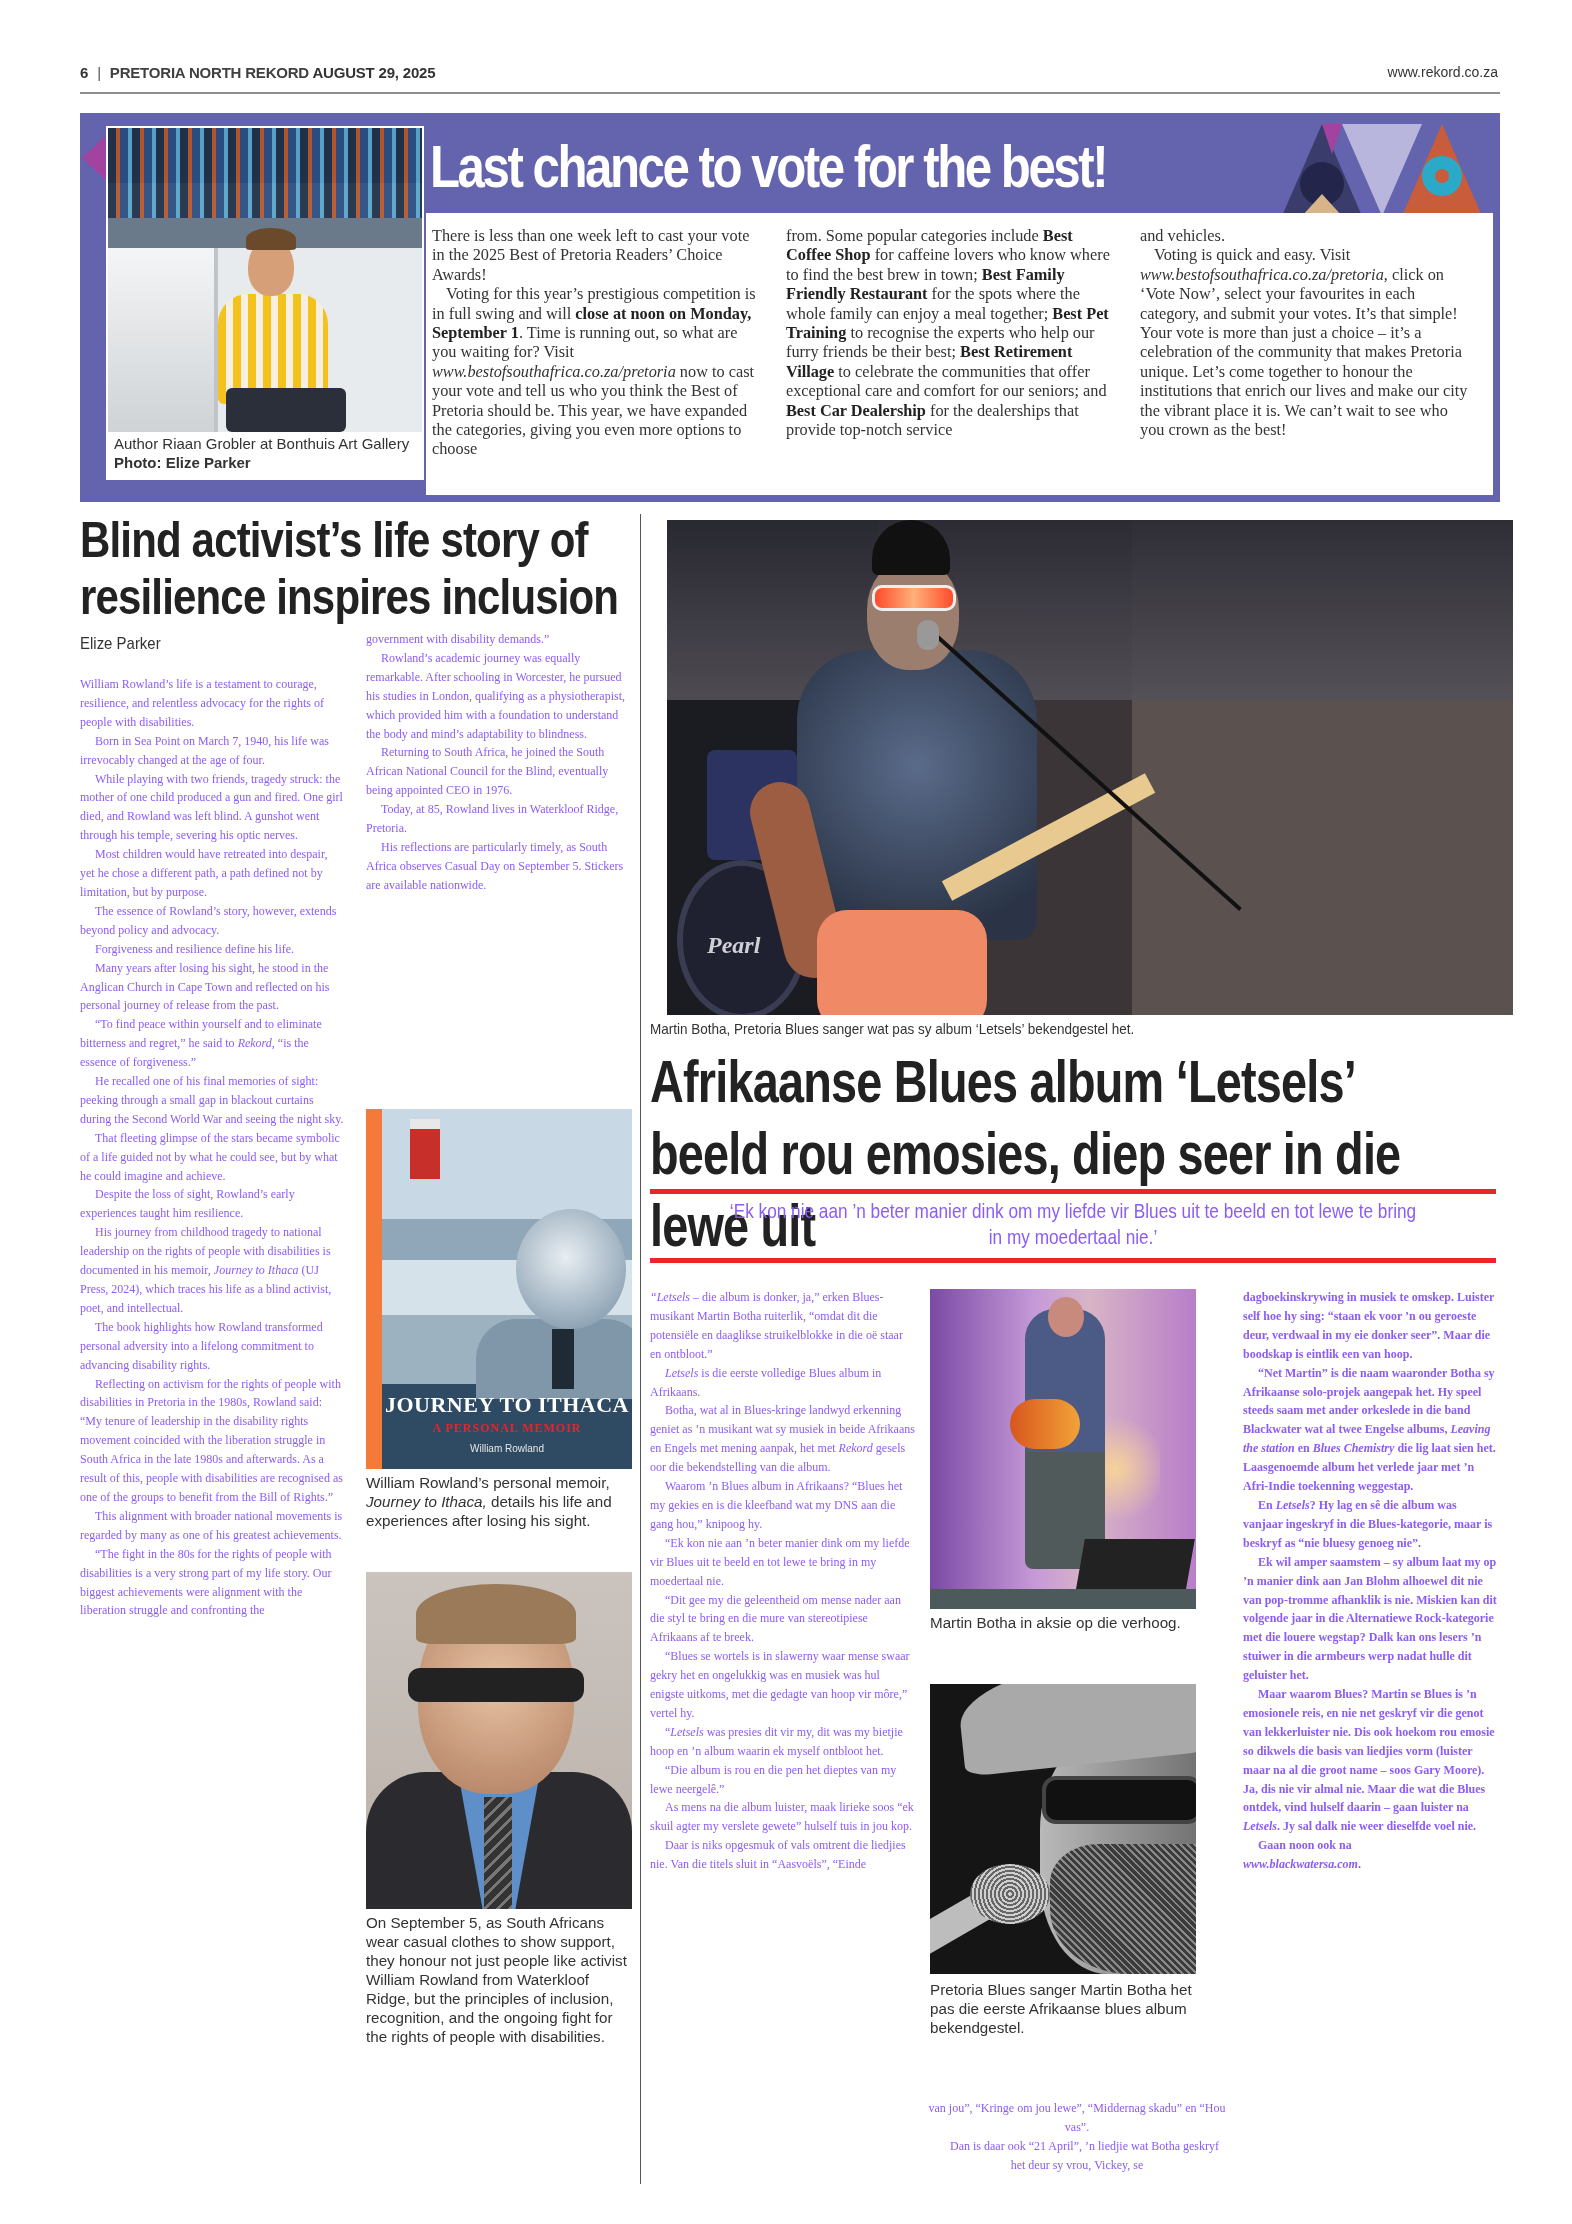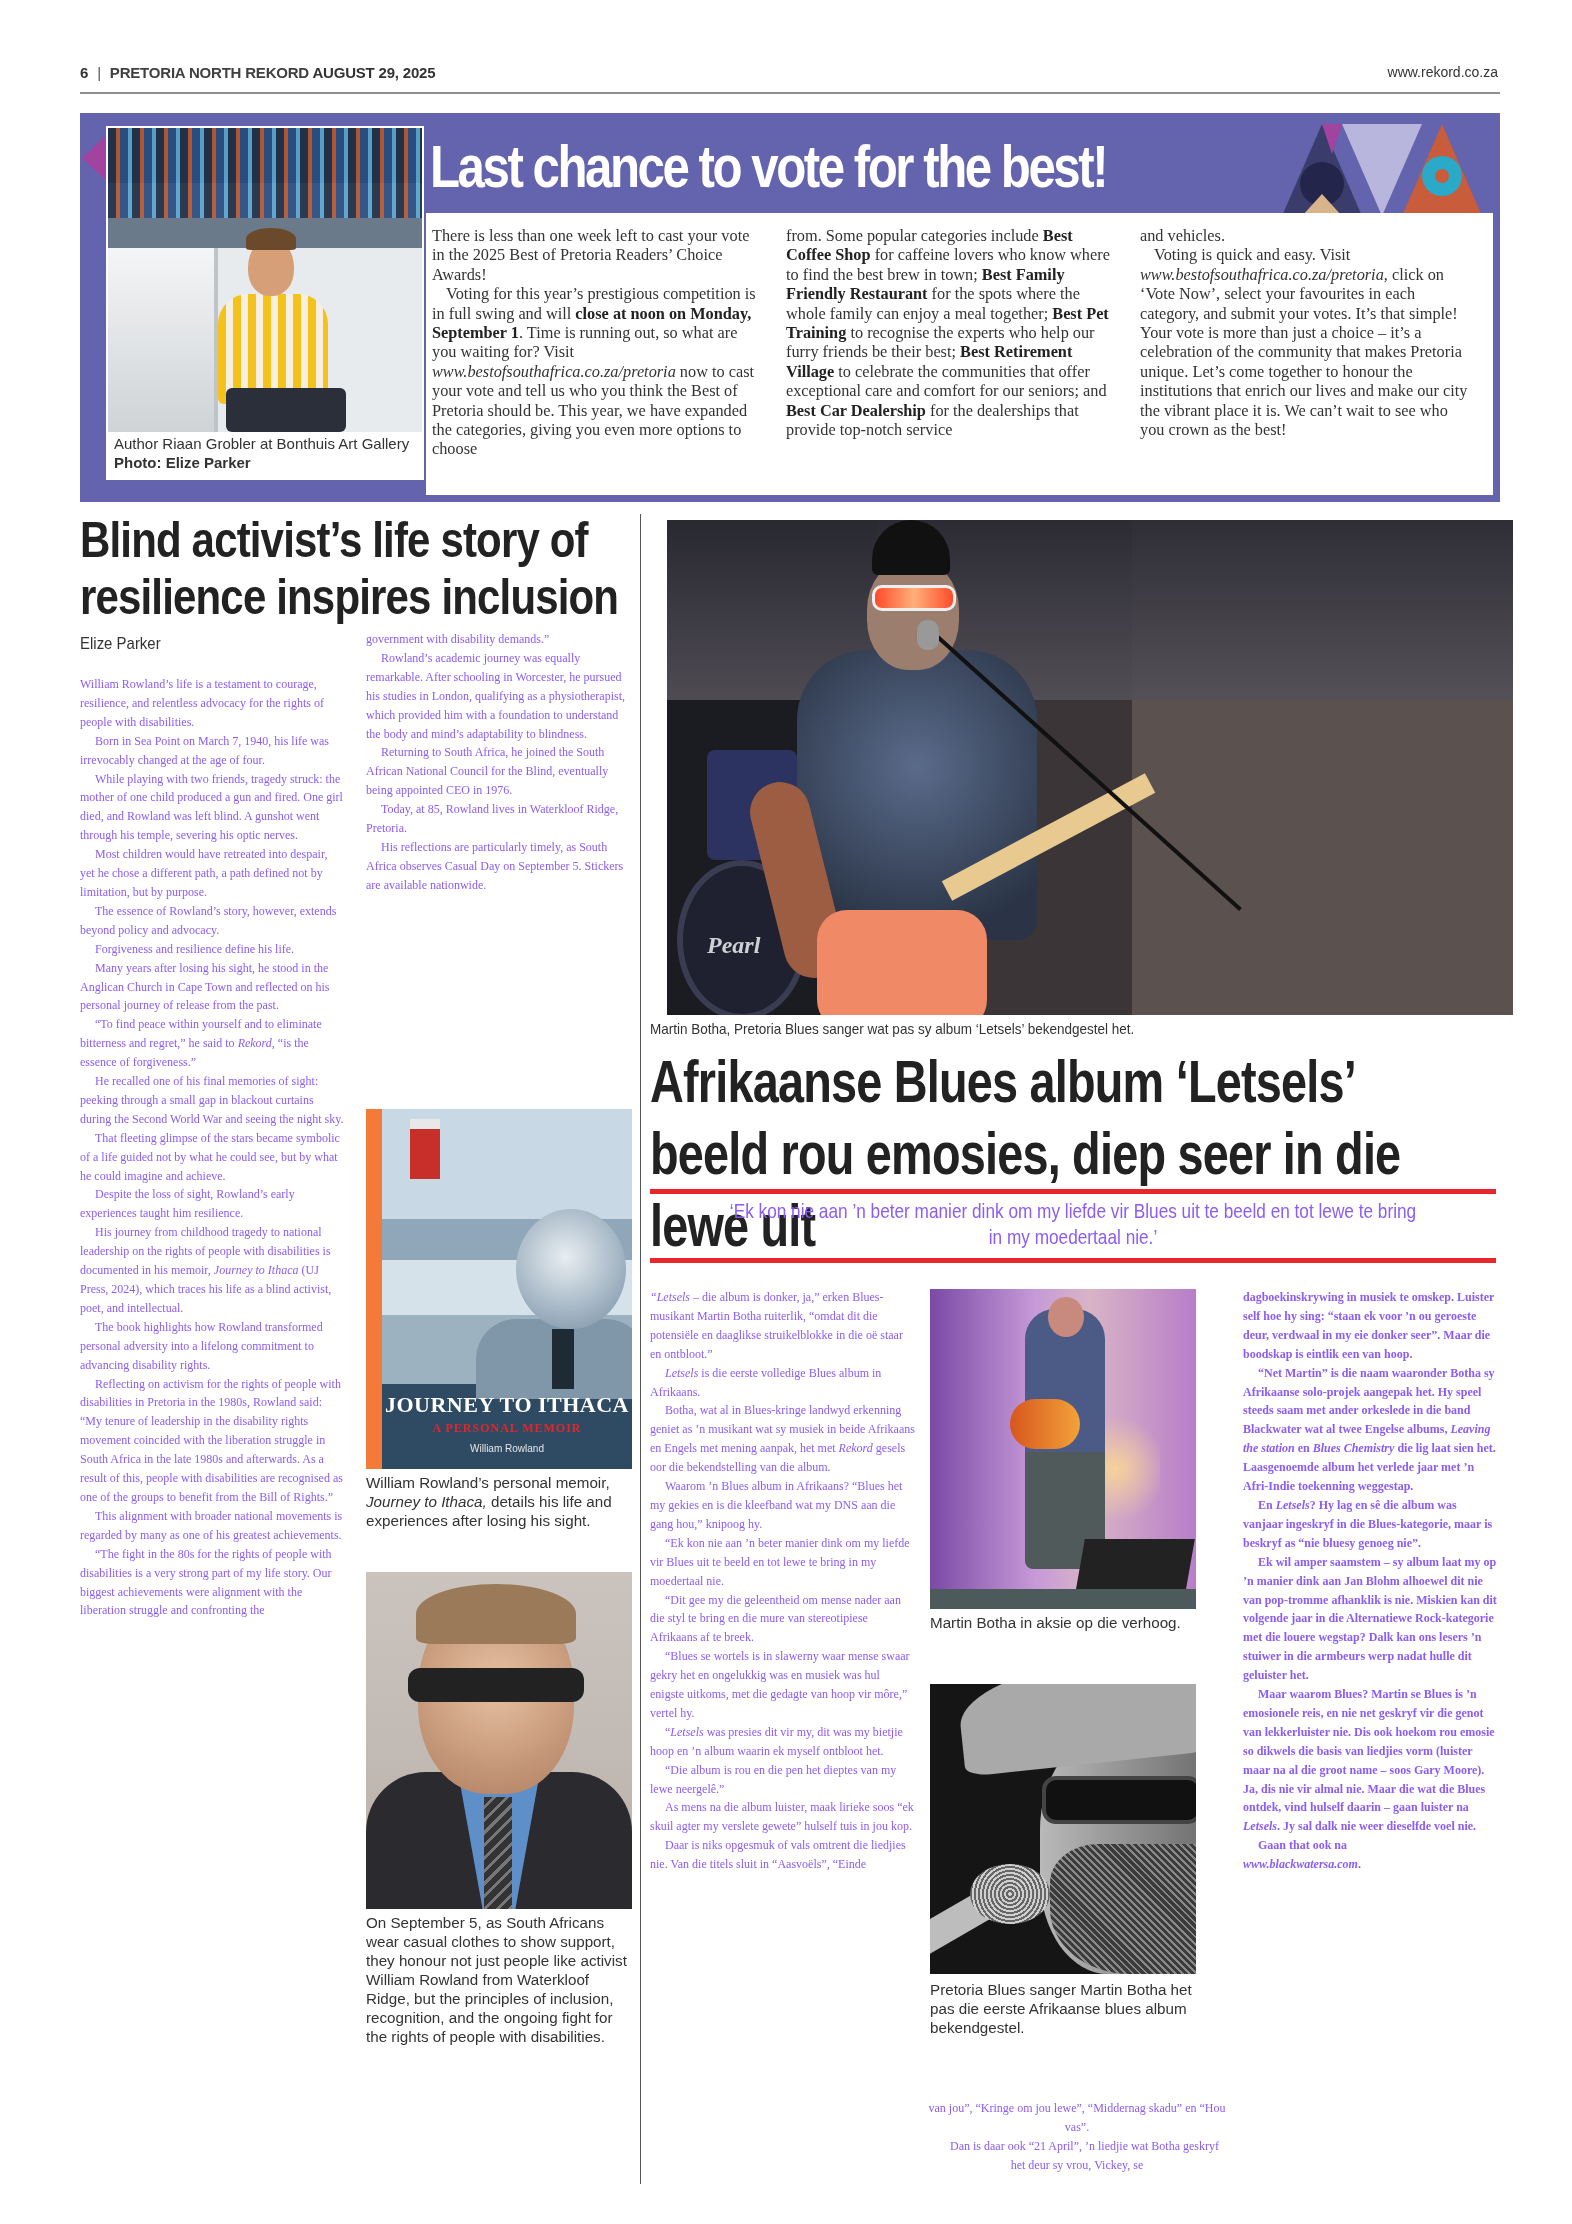--- a/index.html
+++ b/index.html
@@ -294,15 +294,15 @@
   <p class="first">van jou”, “Kringe om jou lewe”, “Middernag skadu” en “Hou vas”.</p>
   <p>Dan is daar ook “21 April”, ’n liedjie wat Botha geskryf het deur sy vrou, Vickey, se</p>
 </div>
 
 <div class="abs col col-d">
   <p class="first">dagboekinskrywing in musiek te omskep. Luister self hoe hy sing: “staan ek voor ’n ou geroeste deur, verdwaal in my eie donker seer”. Maar die boodskap is eintlik een van hoop.</p>
   <p><span>“Net Martin” is die naam waaronder Botha sy Afrikaanse solo-projek aangepak het. Hy speel steeds saam met ander orkeslede in die band Blackwater wat al twee Engelse albums, </span><i>Leaving the station</i><span> en </span><i>Blues Chemistry</i><span> die lig laat sien het. Laasgenoemde album het verlede jaar met ’n Afri-Indie toekenning weggestap.</span></p>
   <p><span>En </span><i>Letsels</i><span>? Hy lag en sê die album was vanjaar ingeskryf in die Blues-kategorie, maar is beskryf as “nie bluesy genoeg nie”.</span></p>
   <p>Ek wil amper saamstem – sy album laat my op ’n manier dink aan Jan Blohm alhoewel dit nie van pop-tromme afhanklik is nie. Miskien kan dit volgende jaar in die Alternatiewe Rock-kategorie met die louere wegstap? Dalk kan ons lesers ’n stuiwer in die armbeurs werp nadat hulle dit geluister het.</p>
   <p><span>Maar waarom Blues? Martin se Blues is ’n emosionele reis, en nie net geskryf vir die genot van lekkerluister nie. Dis ook hoekom rou emosie so dikwels die basis van liedjies vorm (luister maar na al die groot name – soos Gary Moore). Ja, dis nie vir almal nie. Maar die wat die Blues ontdek, vind hulself daarin – gaan luister na </span><i>Letsels</i><span>. Jy sal dalk nie weer dieselfde voel nie.</span></p>
-  <p>Gaan that ook na</p>
+  <p>Gaan noon ook na</p>
   <p class="first"><i>www.blackwatersa.com</i><span>.</span></p>
 </div>
 
 </body></html>

